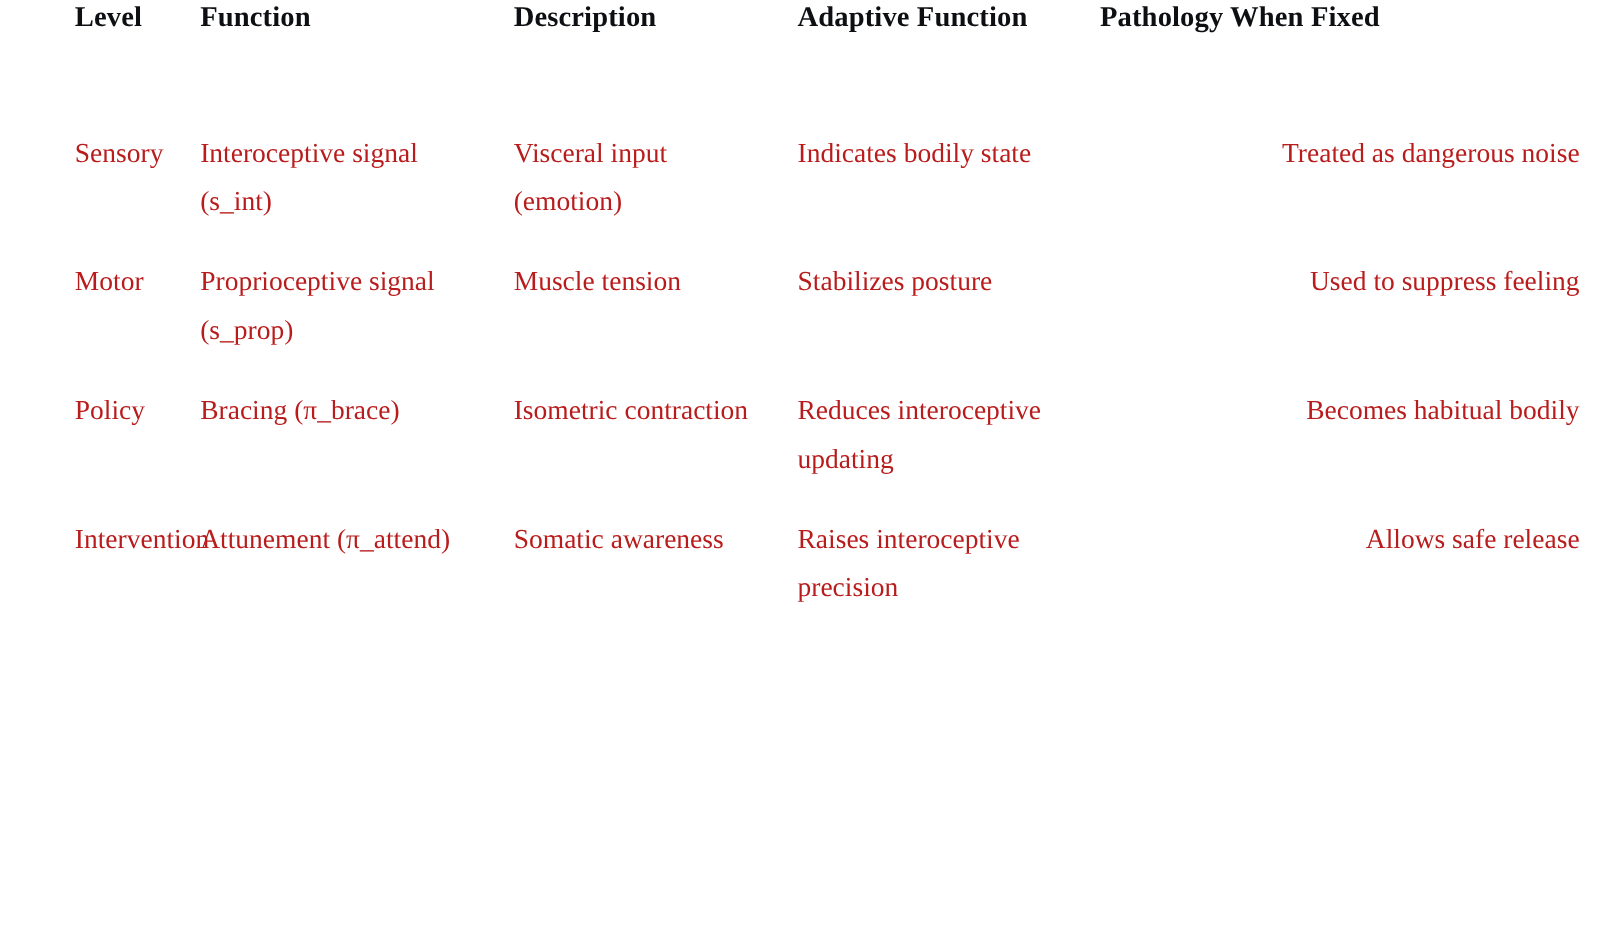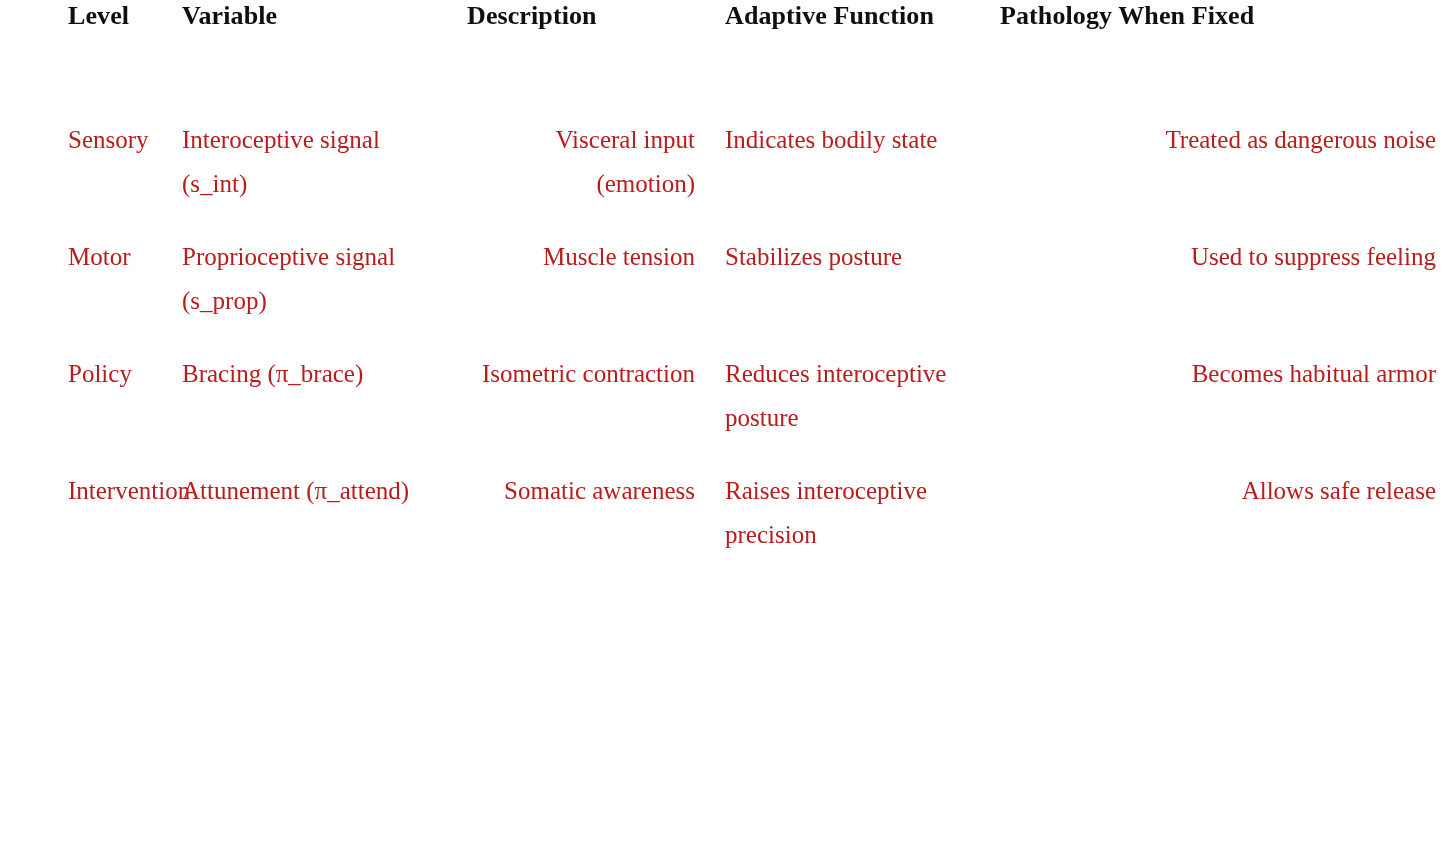--- a/index.html
+++ b/index.html
@@ -65,21 +65,21 @@
     padding: 0 22px 32px 0;
     color: #b91c1c;
   }
   tbody tr:first-child td {
     padding-top: 0;
   }
 
   
   tbody td.col-level  { padding-left: 68px;  padding-right: 10px; }
   tbody td.col-var    { padding-left: 0px;   padding-right: 26px; }
-  tbody td.col-desc   { padding-left: 0px;   padding-right: 30px; text-align: right; }
+  tbody td.col-desc   { padding-left: 0px;   padding-right: 30px; }
   tbody td.col-adapt  { padding-left: 0px;   padding-right: 26px; font-family: Liberation Serif, serif; }
   tbody td.col-path   { padding-left: 0px;   padding-right: 20px; text-align: right; }
 
   thead th.h-level  { padding-left: 68px;  padding-right: 10px; }
   thead th.h-var    { padding-right: 26px; }
   thead th.h-desc   { padding-right: 30px; }
   thead th.h-adapt  { padding-right: 26px; }
   thead th.h-path   { padding-right: 20px; }
 
   
@@ -101,21 +101,21 @@
     <colgroup>
       <col class="c-level">
       <col class="c-var">
       <col class="c-desc">
       <col class="c-adapt">
       <col class="c-path">
     </colgroup>
     <thead>
       <tr>
         <th class="h-level">Level</th>
-        <th class="h-var">Variable</th>
+        <th class="h-var">Function</th>
         <th class="h-desc">Description</th>
         <th class="h-adapt">Adaptive Function</th>
         <th class="h-path">Pathology When Fixed</th>
       </tr>
     </thead>
     <tbody>
 
       <tr class="r-sensory">
         <td class="col-level">Sensory</td>
         <td class="col-var"><span>Interoceptive signal</span> (<span class="sym">s_int</span>)</td>
@@ -129,22 +129,22 @@
         <td class="col-var"><span>Proprioceptive signal</span> (<span class="sym">s_prop</span>)</td>
         <td class="col-desc">Muscle tension</td>
         <td class="col-adapt">Stabilizes posture</td>
         <td class="col-path">Used to suppress feeling</td>
       </tr>
 
       <tr class="r-policy">
         <td class="col-level">Policy</td>
         <td class="col-var"><span>Bracing</span> (<span class="sym">π_brace</span>)</td>
         <td class="col-desc">Isometric contraction</td>
-        <td class="col-adapt">Reduces interoceptive posture</td>
-        <td class="col-path">Becomes habitual armor</td>
+        <td class="col-adapt">Reduces interoceptive updating</td>
+        <td class="col-path">Becomes habitual bodily</td>
       </tr>
 
 
       <tr class="r-intervention">
         <td class="col-level">Intervention</td>
         <td class="col-var"><span>Attunement</span> (<span class="sym">π_attend</span>)</td>
         <td class="col-desc">Somatic awareness</td>
         <td class="col-adapt">Raises interoceptive precision</td>
         <td class="col-path">Allows safe release</td>
       </tr>

